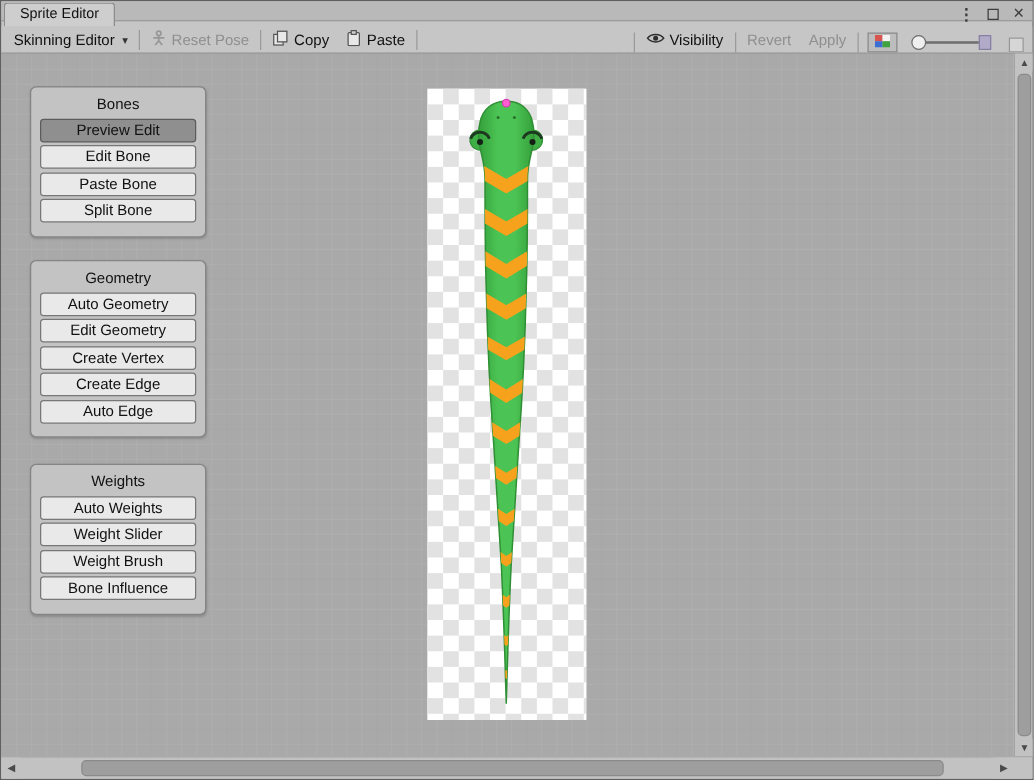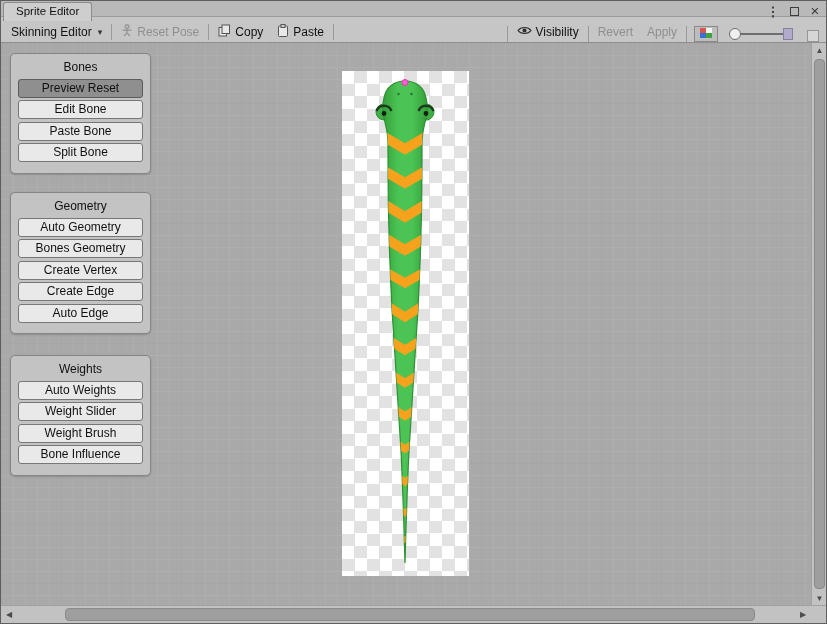--- a/index.html
+++ b/index.html
@@ -51,23 +51,23 @@
     background-image:
       linear-gradient(rgba(255,255,255,.06) 1px, transparent 1px),
       linear-gradient(90deg, rgba(255,255,255,.06) 1px, transparent 1px),
       linear-gradient(rgba(0,0,0,.05) 1px, transparent 1px),
       linear-gradient(90deg, rgba(0,0,0,.05) 1px, transparent 1px);
     background-size:12px 12px, 12px 12px, 60px 60px, 60px 60px;
     overflow:hidden;
   }
   
   .panel {
-    position:absolute; left:9px; width:141px;
+    position:absolute; left:23px; width:141px;
     background:#c3c3c3; border:1px solid #858585; border-radius:5px;
-    padding:4px 0 8px 0; box-shadow:0 1px 2px rgba(0,0,0,.18);
+    padding:4px 0 8px 0; box-shadow:0 1px 2px rgba(0,0,0,.18);margin-top:16px;
   }
   .panel-title { height:18px; line-height:18px; text-align:center; color:#111; }
   .pbtn {
     height:19px; margin:2.5px 7px; line-height:17px; text-align:center;
     background:#e9e9e9; border:1px solid #777; border-radius:3px; cursor:default;
   }
   .pbtn.selected { background:#8f8f8f; border-color:#5c5c5c; }
   .panel-bones { top:10px; }
   .panel-geometry { top:149px; }
   .panel-weights { top:312px; }
@@ -198,30 +198,30 @@
         <div class="zoom-end"></div>
       </div>
       <div class="mini-box"></div>
     </div>
   </div>
 
   <div class="main">
 
     <div class="panel panel-bones">
       <div class="panel-title">Bones</div>
-      <div class="pbtn selected">Preview Reset</div>
+      <div class="pbtn selected">Preview Edit</div>
       <div class="pbtn">Edit Bone</div>
       <div class="pbtn">Paste Bone</div>
       <div class="pbtn">Split Bone</div>
     </div>
 
     <div class="panel panel-geometry">
       <div class="panel-title">Geometry</div>
       <div class="pbtn">Auto Geometry</div>
-      <div class="pbtn">Bones Geometry</div>
+      <div class="pbtn">Edit Geometry</div>
       <div class="pbtn">Create Vertex</div>
       <div class="pbtn">Create Edge</div>
       <div class="pbtn">Auto Edge</div>
     </div>
 
     <div class="panel panel-weights">
       <div class="panel-title">Weights</div>
       <div class="pbtn">Auto Weights</div>
       <div class="pbtn">Weight Slider</div>
       <div class="pbtn">Weight Brush</div>

